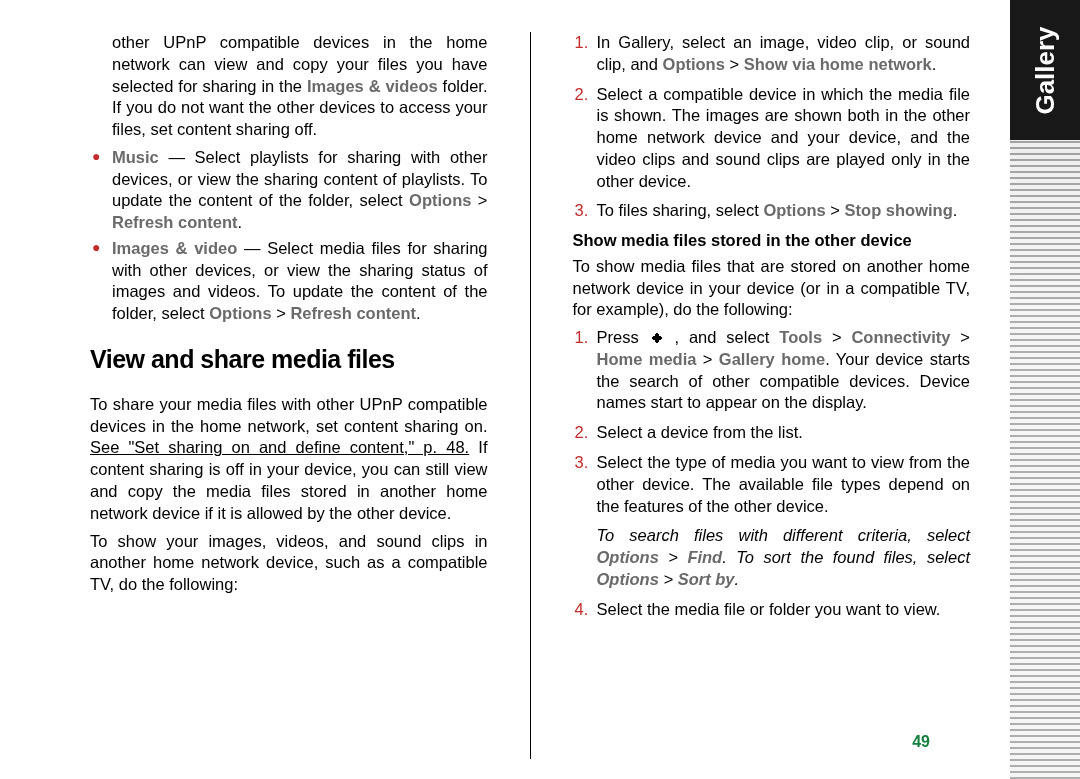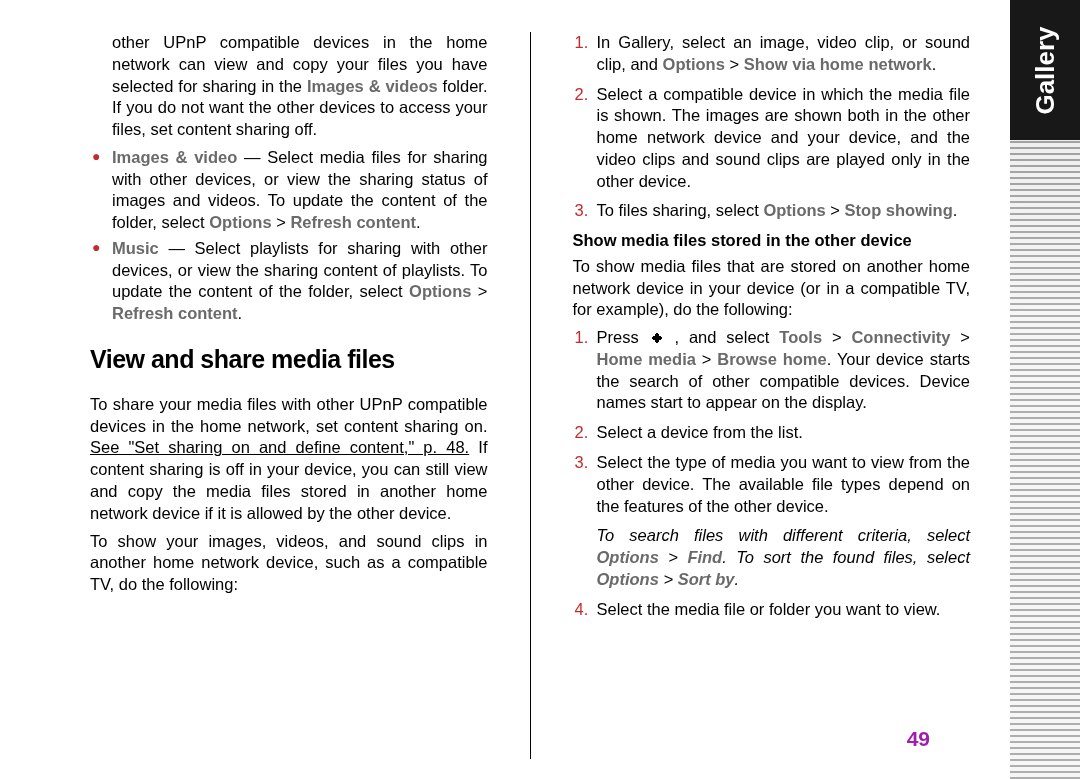--- a/index.html
+++ b/index.html
@@ -119,23 +119,23 @@
     transform: rotate(-90deg);
     color: #fff;
     font-size: 26px;
     font-weight: bold;
     white-space: nowrap;
   }
   .page-num {
     position: absolute;
     right: 80px;
     bottom: 28px;
-    font-size: 21px;
-    font-weight: bold;
-    color: #a21caf;
+    font-size: 16px;
+    font-weight: bold;
+    color: #15803d;
   }
   .icon {
     display: inline-block;
     width: 16px;
     height: 16px;
     vertical-align: -3px;
     background: #000;
     -webkit-mask: radial-gradient(circle, #000 40%, transparent 41%);
     mask: radial-gradient(circle, #000 40%, transparent 41%);
     border-radius: 3px;
@@ -156,24 +156,24 @@
 <body>
 
 <div class="page">
   <div class="columns">
 
     <div class="col">
       <p style="padding-left:22px;">
         <span>other UPnP compatible devices in the home network can view and copy your files you have selected for sharing in the </span><span class="opt">Images &amp; videos</span><span> folder. If you do not want the other devices to access your files, set content sharing off.</span>
       </p>
       <div class="bullet">
+        <span class="opt">Music</span><span> — Select playlists for sharing with other devices, or view the sharing content of playlists. To update the content of the folder, select </span><span class="opt">Options</span><span> &gt; </span><span class="opt">Refresh content</span><span>.</span>
+      </div>
+      <div class="bullet">
         <span class="opt">Images &amp; video</span><span> — Select media files for sharing with other devices, or view the sharing status of images and videos. To update the content of the folder, select </span><span class="opt">Options</span><span> &gt; </span><span class="opt">Refresh content</span><span>.</span>
-      </div>
-      <div class="bullet">
-        <span class="opt">Music</span><span> — Select playlists for sharing with other devices, or view the sharing content of playlists. To update the content of the folder, select </span><span class="opt">Options</span><span> &gt; </span><span class="opt">Refresh content</span><span>.</span>
       </div>
 
       <h2>View and share media files</h2>
 
       <p>
         <span>To share your media files with other UPnP compatible devices in the home network, set content sharing on. </span><span class="link">See "Set sharing on and define content," p. 48.</span><span> If content sharing is off in your device, you can still view and copy the media files stored in another home network device if it is allowed by the other device.</span>
       </p>
 
       <p>To show your images, videos, and sound clips in another home network device, such as a compatible TV, do the following:</p>
     </div>
@@ -192,21 +192,21 @@
       <div class="num">
         <span class="n">3.</span>
         <span>To files sharing, select </span><span class="opt">Options</span><span> &gt; </span><span class="opt">Stop showing</span><span>.</span>
       </div>
 
       <p class="sub">Show media files stored in the other device</p>
       <p>To show media files that are stored on another home network device in your device (or in a compatible TV, for example), do the following:</p>
 
       <div class="num">
         <span class="n">1.</span>
-        <span>Press </span><span class="icon"></span><span> , and select </span><span class="opt">Tools</span><span> &gt; </span><span class="opt">Connectivity</span><span> &gt; </span><span class="opt">Home media</span><span> &gt; </span><span class="opt">Browse home</span><span>. Your device starts the search of other compatible devices. Device names start to appear on the display.</span>
+        <span>Press </span><span class="icon"></span><span> , and select </span><span class="opt">Tools</span><span> &gt; </span><span class="opt">Connectivity</span><span> &gt; </span><span class="opt">Home media</span><span> &gt; </span><span class="opt">Gallery home</span><span>. Your device starts the search of other compatible devices. Device names start to appear on the display.</span>
       </div>
       <div class="num">
         <span class="n">2.</span>
         <span>Select a device from the list.</span>
       </div>
       <div class="num">
         <span class="n">3.</span>
         <span>Select the type of media you want to view from the other device. The available file types depend on the features of the other device.</span>
       </div>
       <p class="subp">

